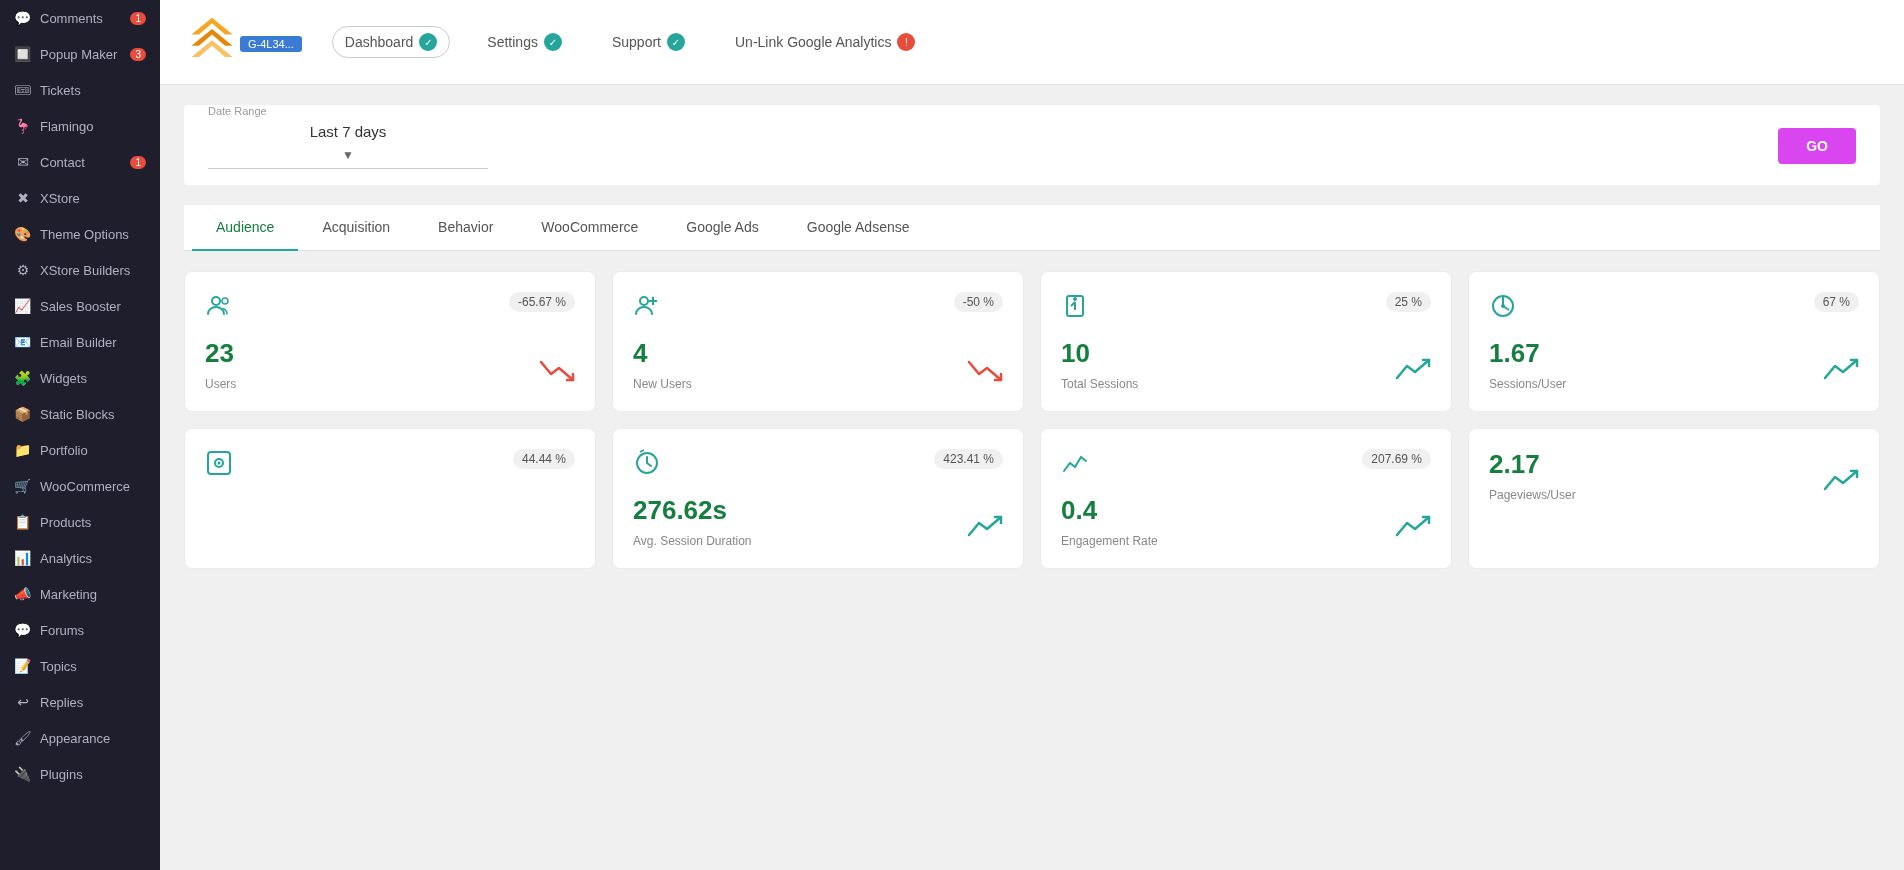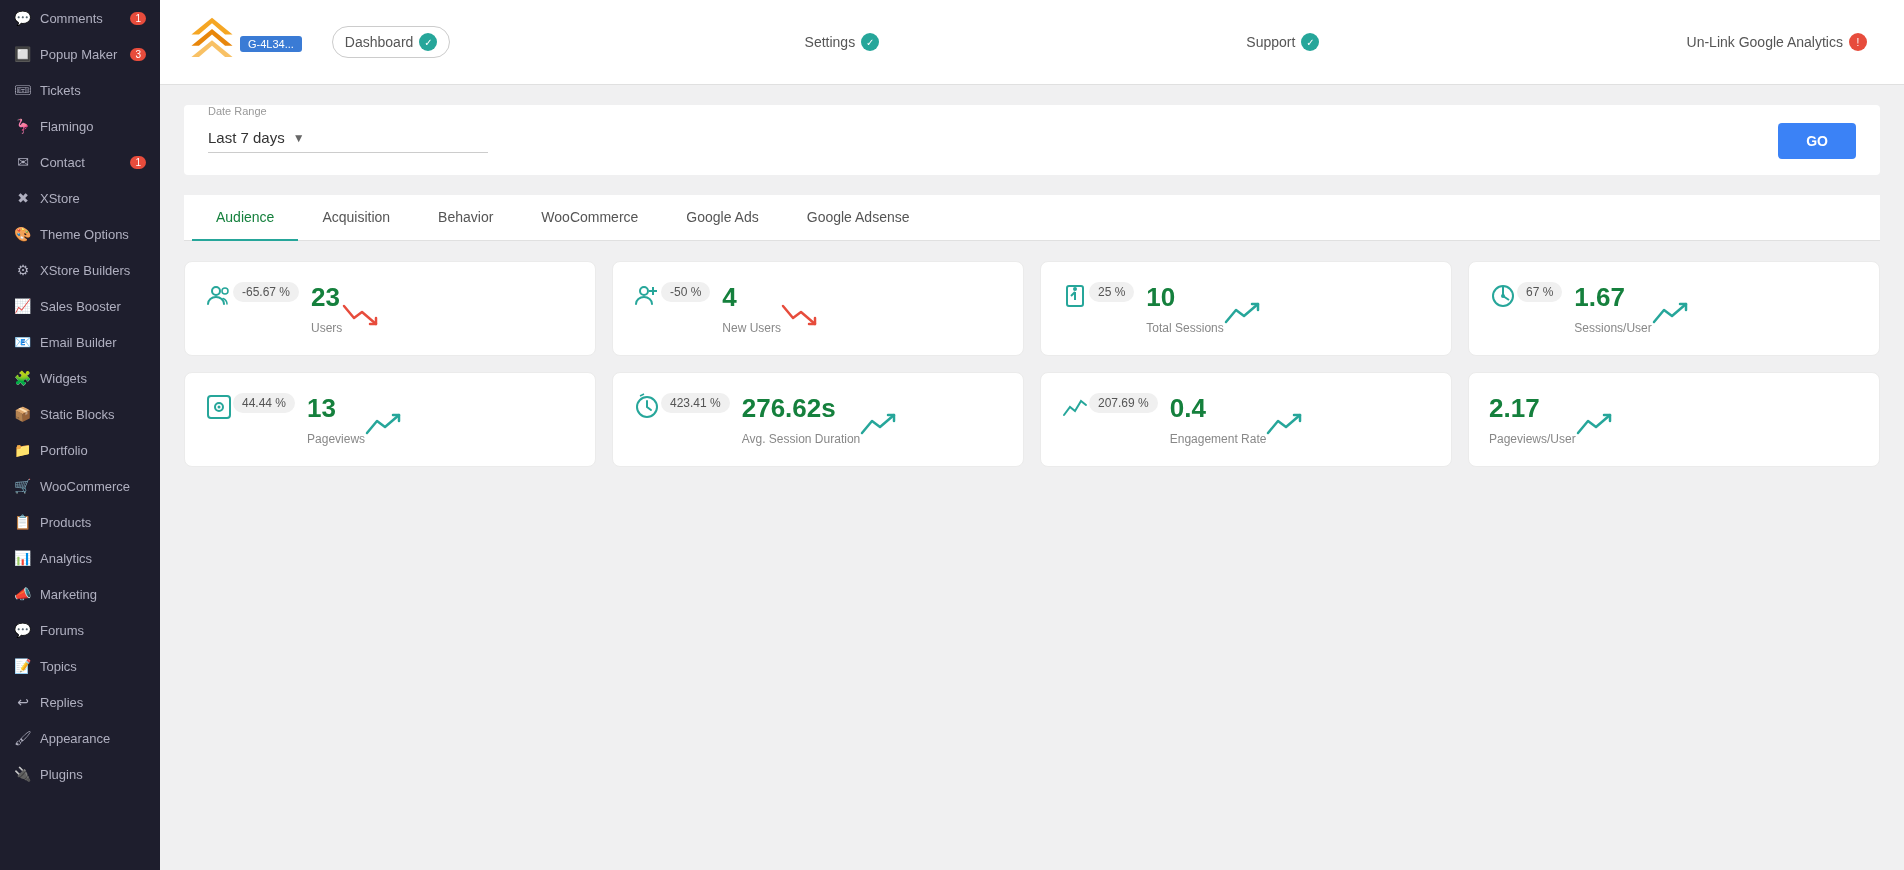--- a/index.html
+++ b/index.html
@@ -67,21 +67,20 @@
       padding: 2px 8px;
       border-radius: 3px;
       margin-top: 4px;
     }
 
     .tab-nav {
       display: flex;
       align-items: center;
       gap: 24px;
       flex: 1;
-      justify-content: space-between;
     }
     .tab-item {
       display: flex;
       align-items: center;
       gap: 6px;
       font-size: 14px;
       color: #555;
       cursor: pointer;
       padding: 6px 12px;
       border-radius: 20px;
@@ -132,24 +131,25 @@
     .date-select {
       display: flex;
       align-items: center;
       gap: 8px;
       font-size: 15px;
       color: #333;
       border-bottom: 1px solid #ccc;
       padding-bottom: 6px;
       min-width: 280px;
       cursor: pointer;
+      flex-direction: column;
     }
     .date-select .arrow { color: #666; font-size: 12px; }
     .go-btn {
-      background: #3b82f6;
+      background: #d946ef;
       color: white;
       border: none;
       padding: 10px 28px;
       font-size: 14px;
       font-weight: bold;
       border-radius: 4px;
       cursor: pointer;
     }
 
     
@@ -179,21 +179,21 @@
       display: grid;
       grid-template-columns: repeat(4, 1fr);
       gap: 16px;
       margin-bottom: 16px;
     }
     .metric-card {
       background: white;
       border-radius: 8px;
       padding: 20px;
       display: flex;
-      flex-direction: row;
+      flex-direction: column;
       gap: 12px;
       border: 1px solid #ebebeb;
     }
     .card-top {
       display: flex;
       align-items: flex-start;
       justify-content: space-between;
     }
     .card-icon {
       color: #26a69a;
@@ -492,30 +492,20 @@
     <div class="cards-grid" id="metrics-row2">
     <div class="metric-card">
       <div class="card-top">
         <span class="card-icon"><svg width="28" height="28" viewBox="0 0 28 28" fill="none">
                 <rect x="3" y="3" width="22" height="22" rx="3" stroke="#26a69a" stroke-width="2"></rect>
                 <circle cx="14" cy="14" r="4" stroke="#26a69a" stroke-width="2"></circle>
                 <circle cx="14" cy="14" r="1.5" fill="#26a69a"></circle>
               </svg></span>
         <span class="card-badge">44.44 %</span>
       </div>
-      <div class="card-bottom">
-        <div>
-          <div class="card-value">13</div>
-          <div class="card-label">Pageviews</div>
-        </div>
-        <span class="trend-arrow"><svg width="36" height="28" viewBox="0 0 36 28" fill="none">
-                <polyline points="2,22 12,10 20,16 34,4" stroke="#26a69a" stroke-width="2.5" fill="none" stroke-linecap="round" stroke-linejoin="round"></polyline>
-                <polyline points="28,4 34,4 34,10" stroke="#26a69a" stroke-width="2.5" fill="none" stroke-linecap="round" stroke-linejoin="round"></polyline>
-              </svg></span>
-      </div>
     </div>
         <div class="metric-card">
       <div class="card-top">
         <span class="card-icon"><svg width="28" height="28" viewBox="0 0 28 28" fill="none">
                 <circle cx="14" cy="14" r="10" stroke="#26a69a" stroke-width="2"></circle>
                 <path d="M14 8 L14 14 L18 17" stroke="#26a69a" stroke-width="2" stroke-linecap="round"></path>
                 <line x1="7" y1="3" x2="11" y2="1" stroke="#26a69a" stroke-width="1.5"></line>
               </svg></span>
         <span class="card-badge">423.41 %</span>
       </div>

